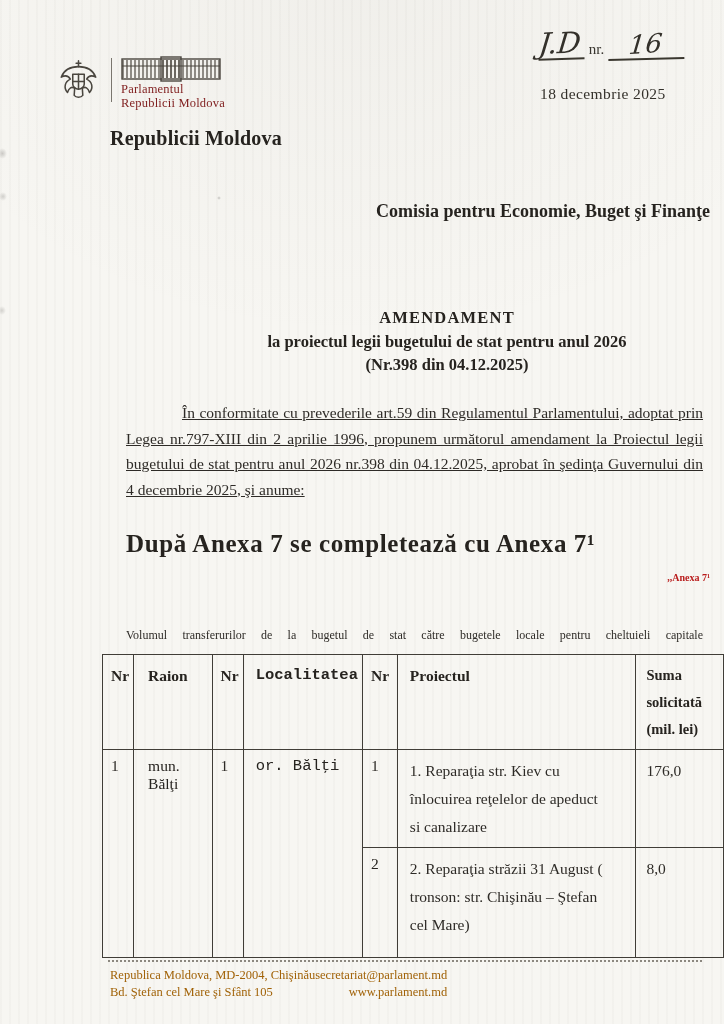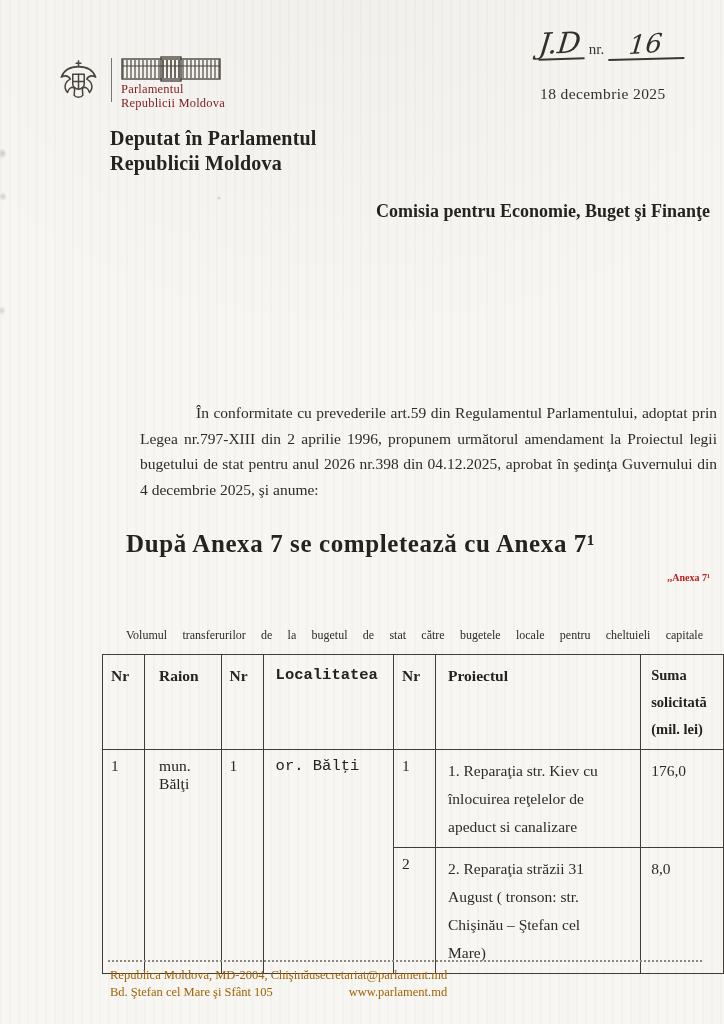--- a/index.html
+++ b/index.html
@@ -43,37 +43,37 @@
   .num{font-size:26px;line-height:28px;display:inline-block;transform:skewX(-10deg) rotate(-3deg);}
   .stamp-date{font-size:15.5px;letter-spacing:.4px;margin-top:25px;margin-left:2px;color:#33302a;}
 
   .sender{position:absolute;left:110px;top:126px;font-weight:bold;font-size:20px;line-height:25px;letter-spacing:.2px;color:#26231f;}
   .recipient{position:absolute;right:14px;top:201px;font-weight:bold;font-size:18px;color:#26231f;}
 
   .doc-title{position:absolute;left:170px;top:306px;width:554px;text-align:center;
     font-weight:bold;font-size:16.5px;line-height:23.5px;color:#26231f;}
   .doc-title .t1{letter-spacing:1.2px;}
 
-  .body-par{position:absolute;left:140px;top:400px;width:577px;margin:0;
-    font-size:15.5px;line-height:25.5px;text-align:justify;text-indent:56px;}
+  .body-par{position:absolute;left:126px;top:400px;width:577px;margin:0;
+    font-size:15.5px;line-height:25.5px;text-align:justify;text-indent:56px;text-decoration:underline;}
 
   .amend-heading{position:absolute;left:126px;top:530px;font-weight:bold;font-size:25px;letter-spacing:.6px;color:#26231f;}
   .amend-lead{position:absolute;left:126px;top:556px;width:577px;margin:0;
     font-size:15.5px;line-height:22.5px;text-align:justify;}
   .amend-lead b{font-size:16.5px;letter-spacing:.3px;color:#26231f;}
   .annex-ref{position:absolute;right:14px;top:572px;font-weight:bold;font-size:10px;color:#b91c1c;}
   .table-caption{position:absolute;left:126px;top:628px;width:577px;
     font-size:12px;text-align:justify;text-align-last:justify;color:#2e2b27;}
 
   
   .budget-table{position:absolute;left:102px;top:654px;border-collapse:collapse;table-layout:fixed;
     font-size:15.5px;color:#2e2b27;}
   .budget-table th,.budget-table td{
     border:1.5px solid #403d37;vertical-align:top;text-align:left;
-    padding:7px 15px 6px 8px;font-weight:normal;}
+    padding:7px 4px 6px 8px;font-weight:normal;}
   .budget-table thead tr{height:85px;}
   .budget-table .r1{height:82px;}
   .budget-table .r2{height:110px;}
   .budget-table th{font-weight:bold;color:#26231f;line-height:27px;}
   .c-raion{padding-left:14px !important;}
   .c-loc{padding-left:12px !important;font-family:Liberation Mono, monospace;}
   .c-proj{padding:7px 30px 6px 12px !important;line-height:28px;}
   .c-suma{padding-left:10px !important;padding-right:2px !important;line-height:28px;}
   th.c-suma{font-size:14.5px;}
   .bold{font-weight:bold;color:#26231f;}
@@ -127,26 +127,30 @@
   <div class="stamp">
     <div class="stamp-row">
       <span class="jd-wrap"><span class="hw jd">J.D</span></span>
       <span class="nr-label">nr.</span>
       <span class="num-wrap"><span class="hw num">16</span></span>
     </div>
     <div class="stamp-date">18 decembrie  2025</div>
   </div>
 
   <div class="sender">
-    <div>Deputat în Parlamentul</div>
     <div>Republicii Moldova</div>
   </div>
 
   <div class="recipient">Comisia pentru Economie, Buget şi Finanţe</div>
 
+  <div class="doc-title">
+    <div class="t1">AMENDAMENT</div>
+    <div>la proiectul legii bugetului de stat pentru anul 2026</div>
+    <div>(Nr.398 din 04.12.2025)</div>
+  </div>
 
   <p class="body-par">În conformitate cu prevederile art.59 din Regulamentul Parlamentului, adoptat prin Legea nr.797-XIII din 2 aprilie 1996, propunem următorul amendament la Proiectul legii bugetului de stat pentru anul 2026 nr.398 din 04.12.2025, aprobat în şedinţa Guvernului din 4 decembrie 2025, şi anume:</p>
 
   <div class="amend-heading">După Anexa 7 se completează cu Anexa 7¹</div>
 
 
   <div class="annex-ref">,,Anexa 7¹</div>
 
   <div class="table-caption">Volumul transferurilor de la bugetul de stat către bugetele locale pentru cheltuieli capitale</div>
 

